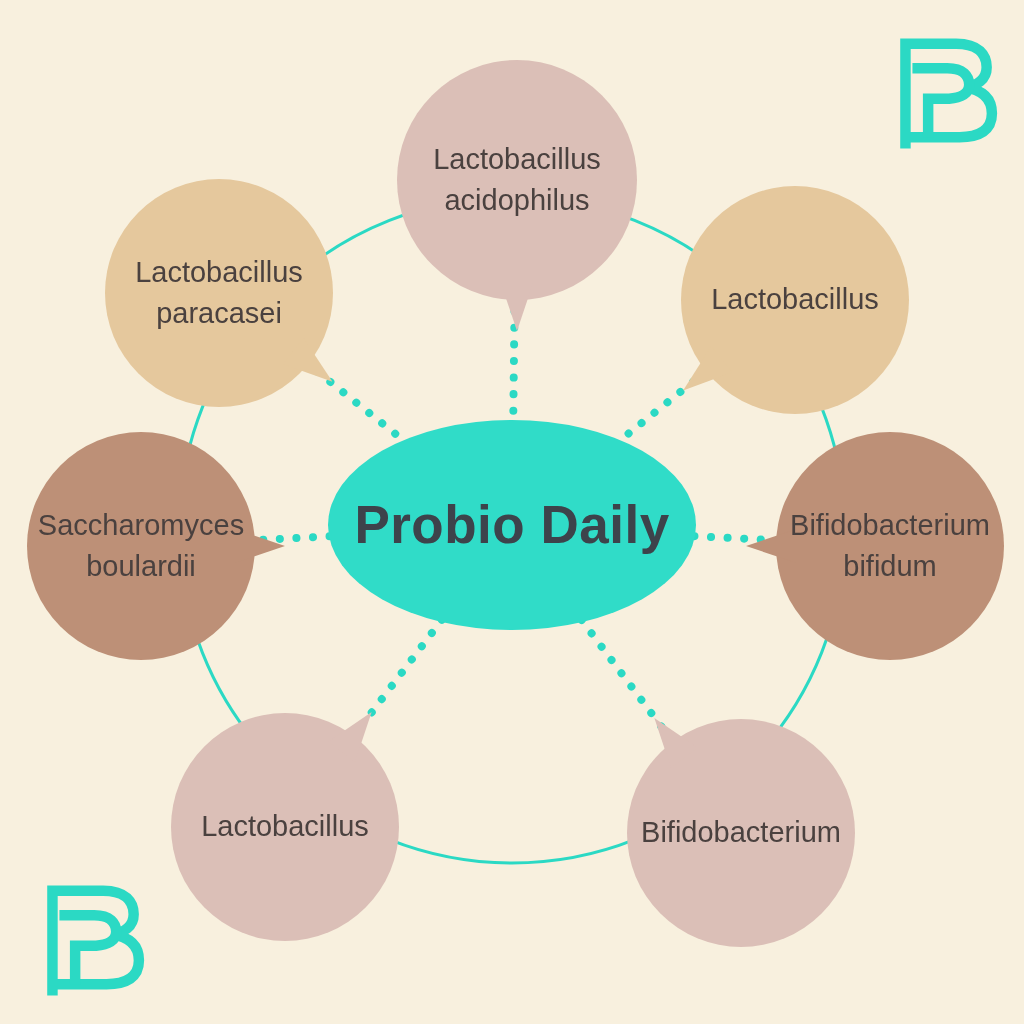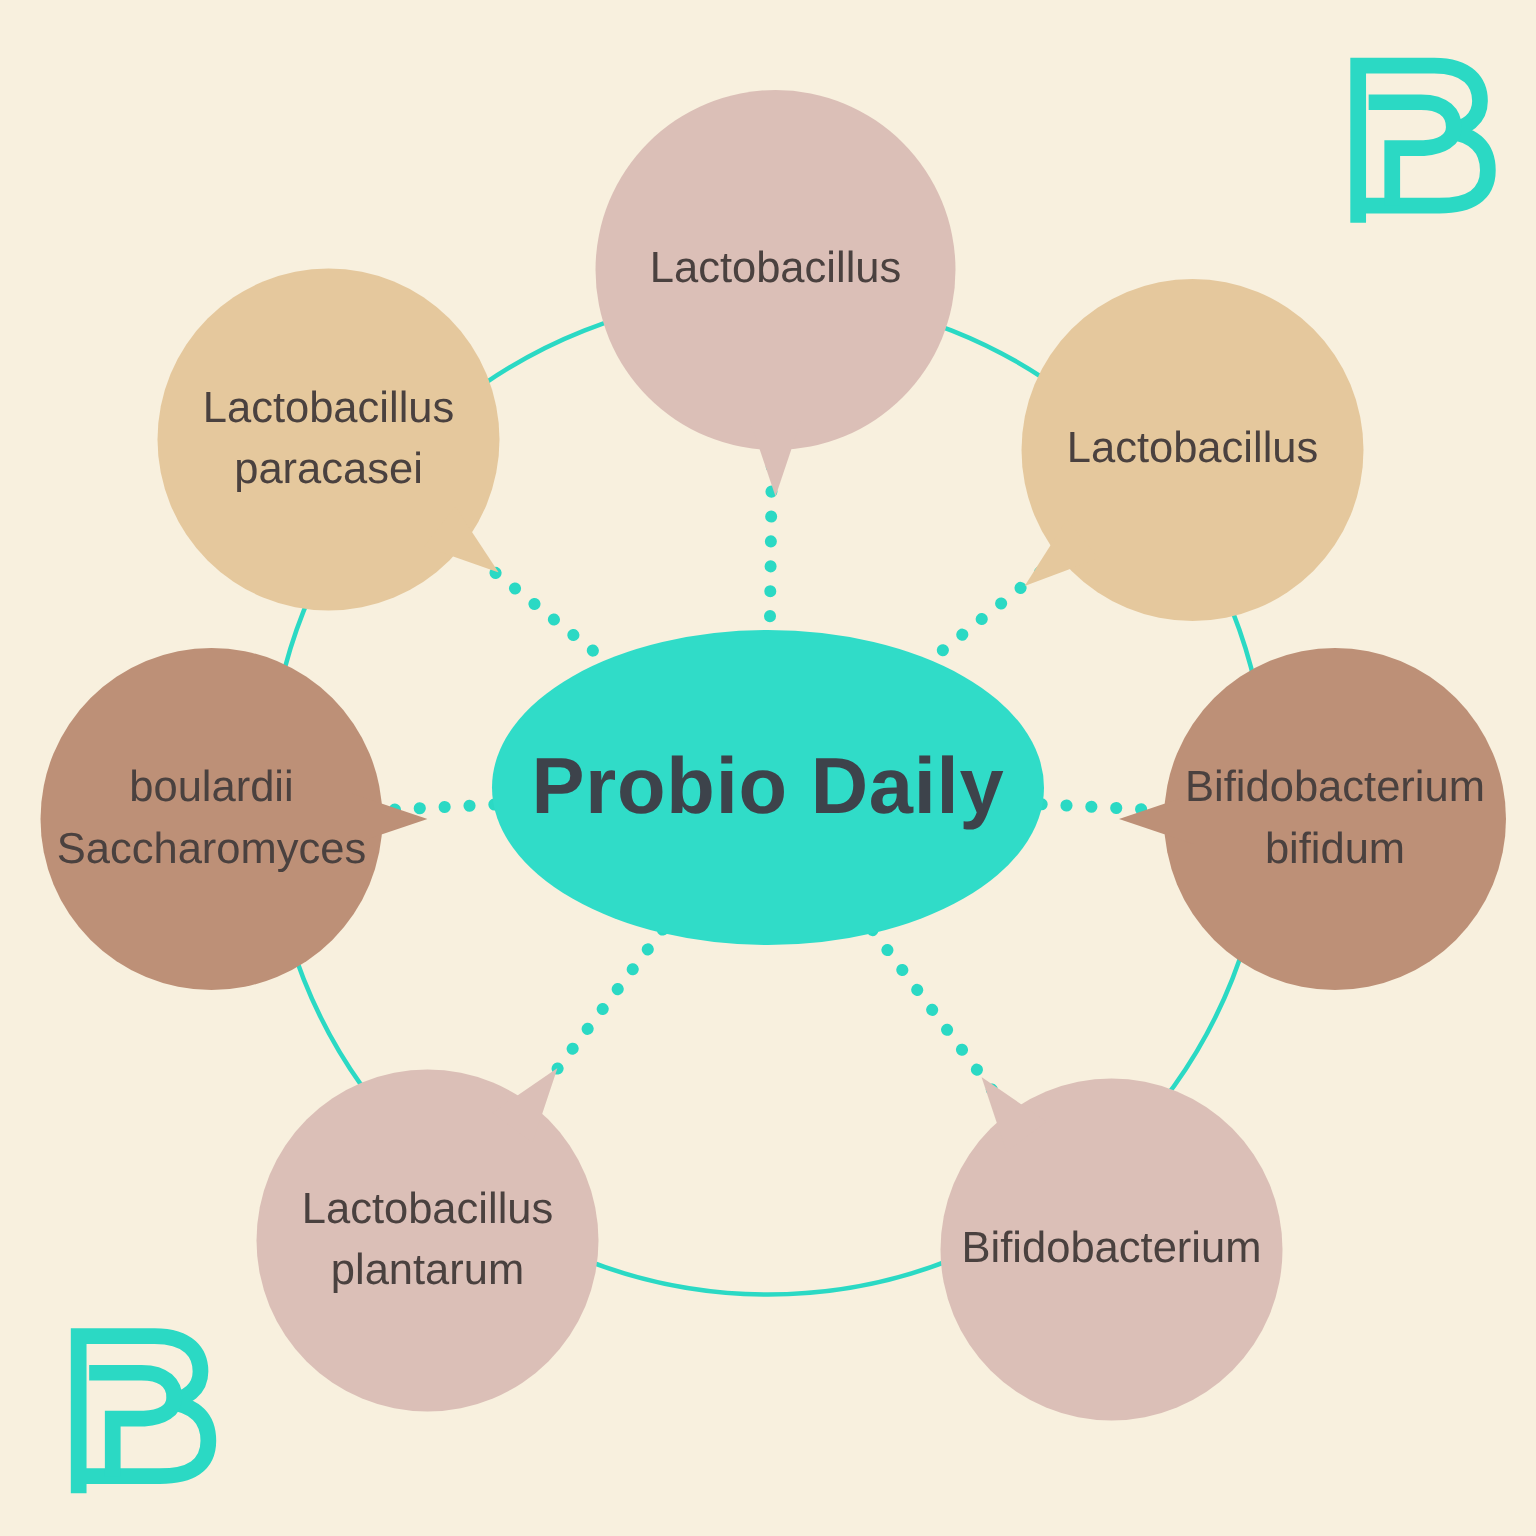--- a/index.html
+++ b/index.html
@@ -65,20 +65,21 @@
       <line x1="512" y1="527" x2="141" y2="546"></line>
       <line x1="512" y1="527" x2="219" y2="293"></line>
     </g>
     <ellipse cx="512" cy="525" rx="184" ry="105" fill="#30dcc8"></ellipse>
   </svg>
 
   <div class="bubble b-acidophilus" style="background-color: rgb(219, 191, 183);">
     <div class="tail"></div>
     <div class="label">
       <span>Lactobacillus</span>
+      <span>acidophilus</span>
     </div>
   </div>
 
   <div class="bubble b-paracasei" style="background-color: rgb(229, 200, 157);">
     <div class="tail"></div>
     <div class="label">
       <span>Lactobacillus</span>
     </div>
   </div>
 
@@ -94,29 +95,28 @@
     <div class="tail"></div>
     <div class="label">
       <span>Bifidobacterium</span>
     </div>
   </div>
 
   <div class="bubble b-plantarum" style="background-color: rgb(219, 191, 183);">
     <div class="tail"></div>
     <div class="label">
       <span>Lactobacillus</span>
-      <span>plantarum</span>
     </div>
   </div>
 
   <div class="bubble b-boulardii" style="background-color: rgb(189, 144, 119);">
     <div class="tail"></div>
     <div class="label">
+      <span>Saccharomyces</span>
       <span>boulardii</span>
-      <span>Saccharomyces</span>
     </div>
   </div>
 
   <div class="bubble b-rhamnosus" style="background-color: rgb(229, 200, 157);">
     <div class="tail"></div>
     <div class="label">
       <span>Lactobacillus</span>
       <span>paracasei</span>
     </div>
   </div>

